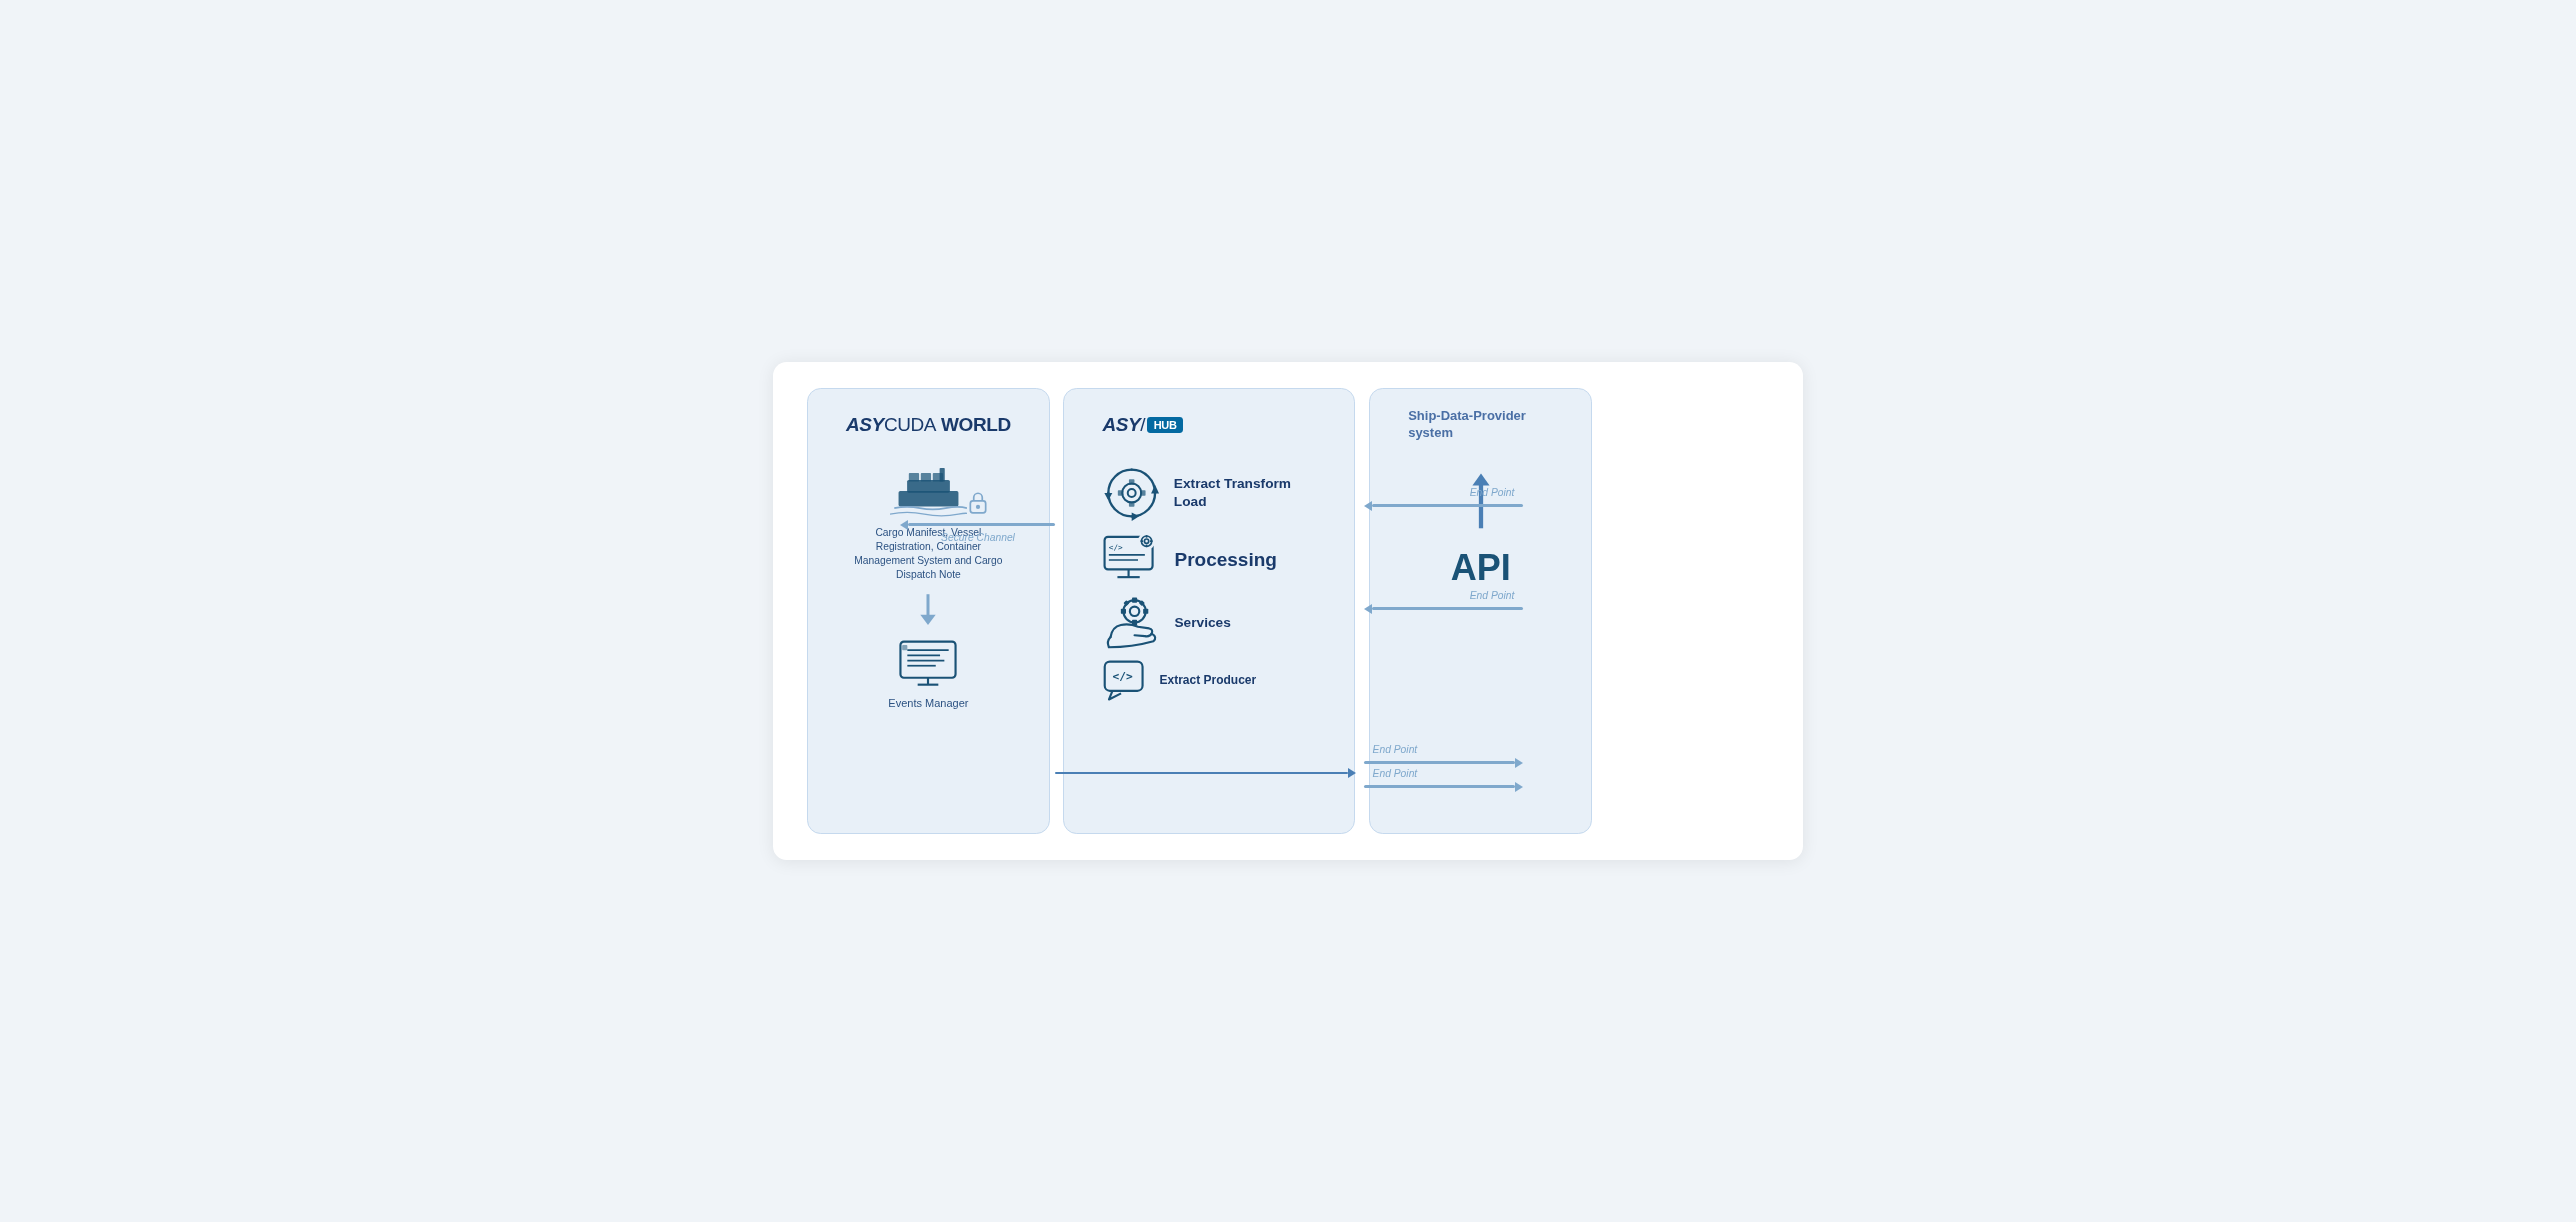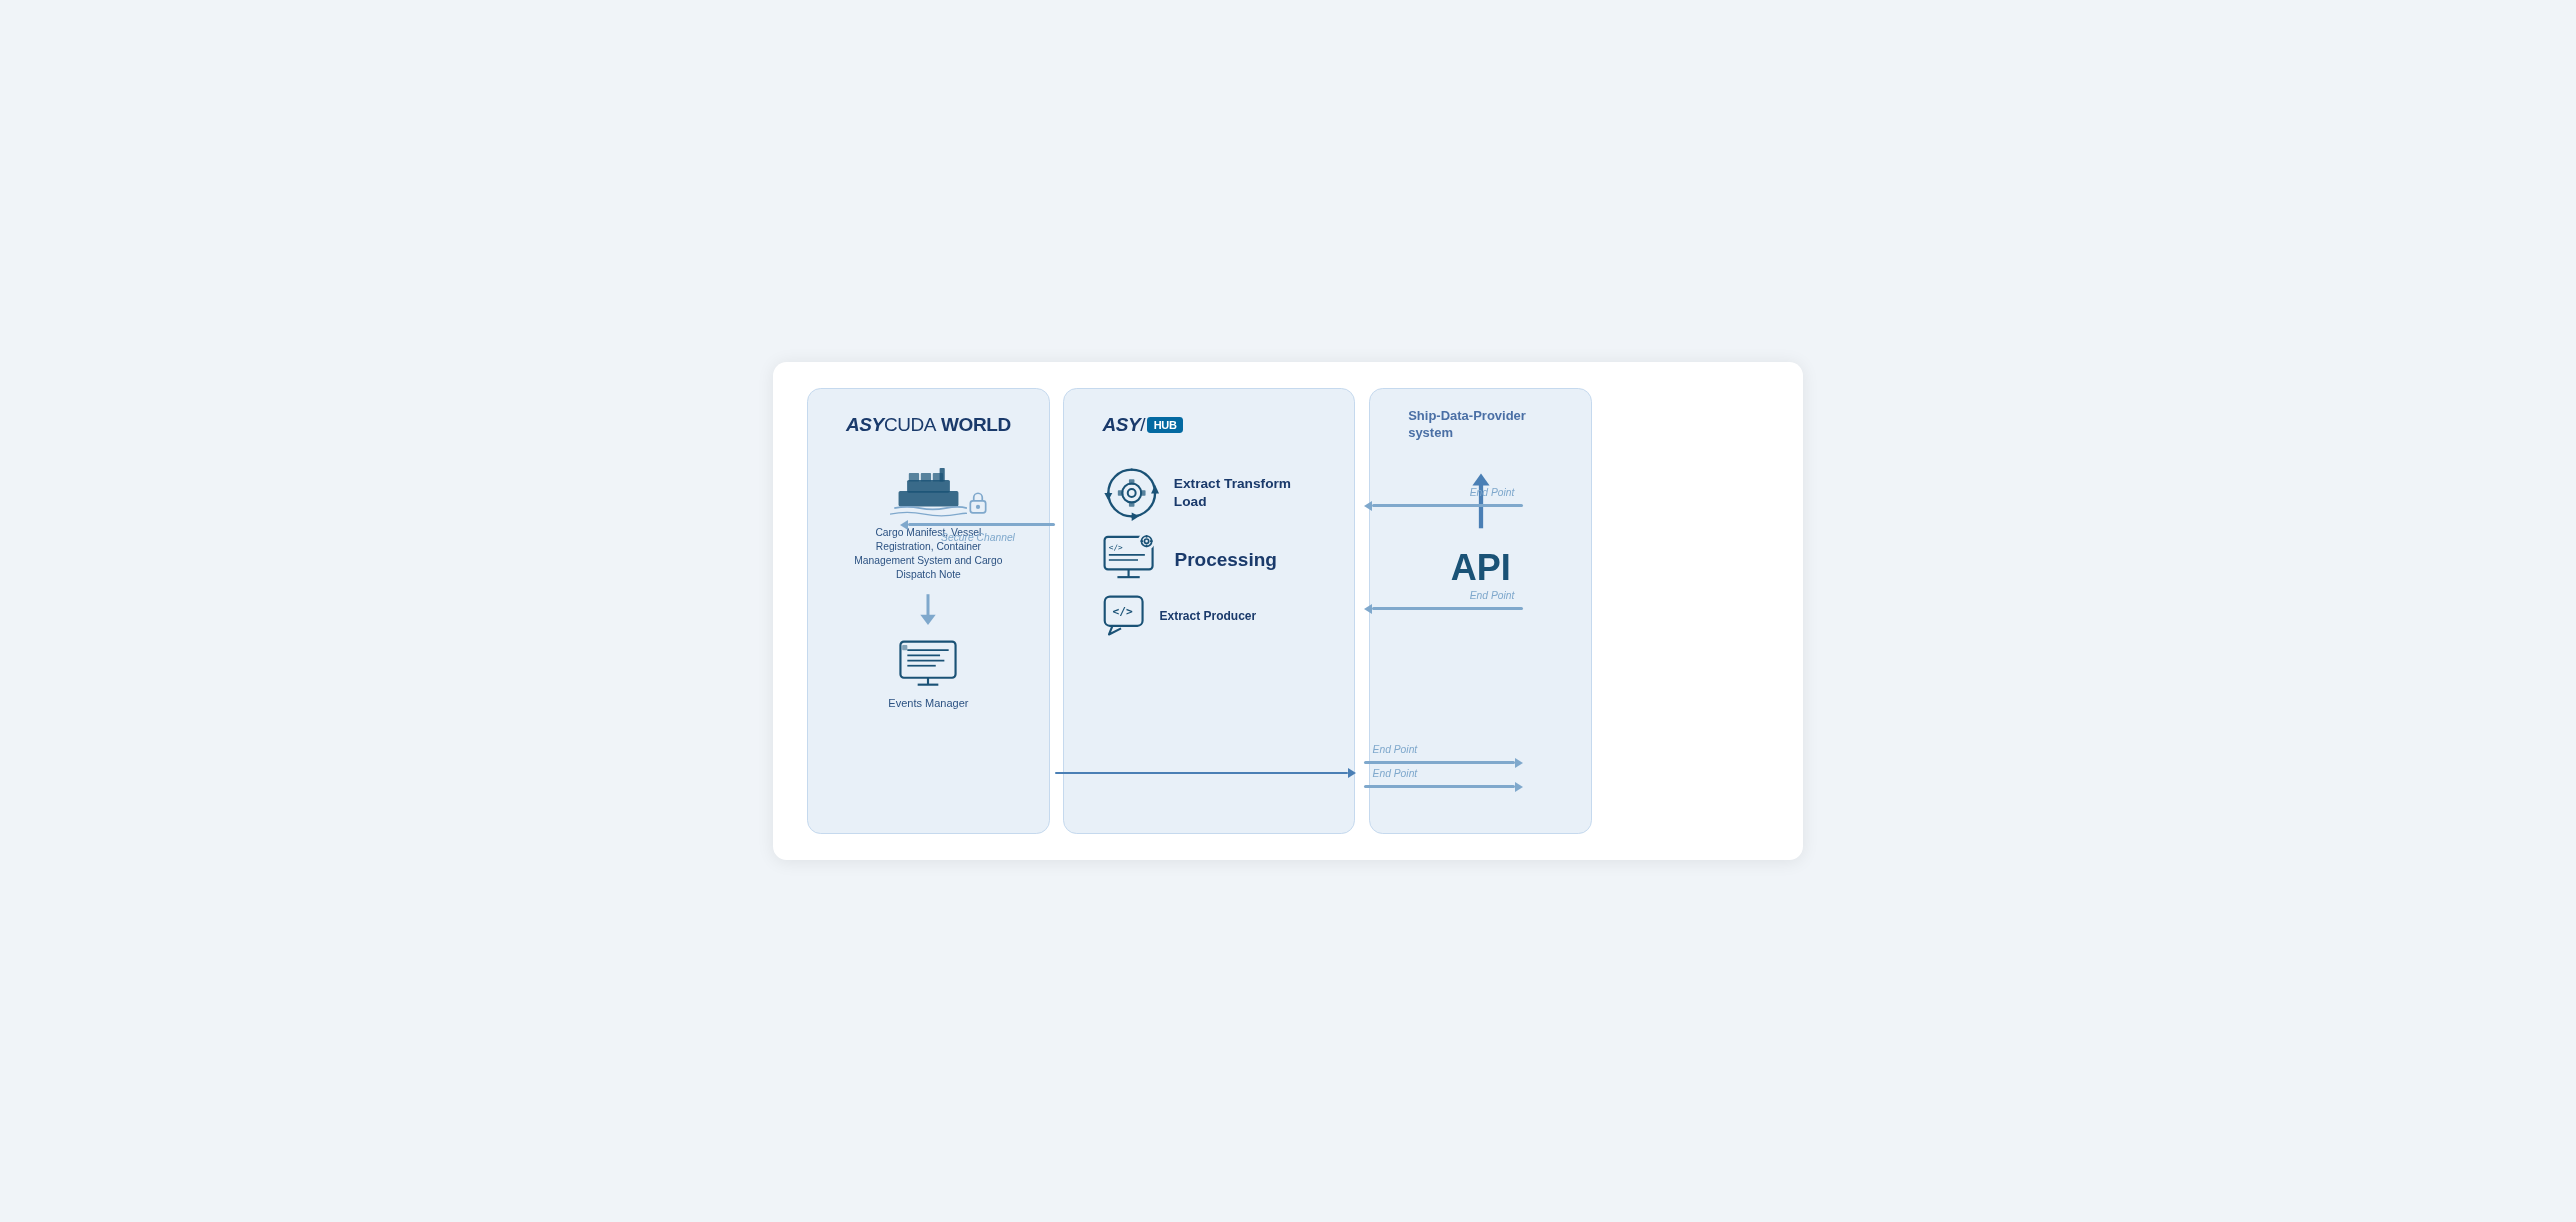--- a/index.html
+++ b/index.html
@@ -281,20 +281,37 @@
         <line x1="52" y1="12" x2="52" y2="15" stroke="#1a5276" stroke-width="2"></line>
         <line x1="45" y1="8" x2="48" y2="8" stroke="#1a5276" stroke-width="2"></line>
         <line x1="56" y1="8" x2="59" y2="8" stroke="#1a5276" stroke-width="2"></line>
 
         <line x1="31" y1="41" x2="31" y2="50" stroke="#1a5276" stroke-width="2.5"></line>
         <line x1="18" y1="50" x2="44" y2="50" stroke="#1a5276" stroke-width="2.5"></line>
       </svg>
       <div class="processing-label">Processing</div>
     </div>
 
+    <div class="hub-row" style="margin-bottom:8.6px;">
+      <svg width="60" height="56" viewBox="0 0 70 65">
+
+        <circle cx="38" cy="20" r="13" fill="none" stroke="#1a5276" stroke-width="2.5"></circle>
+        <circle cx="38" cy="20" r="5.5" fill="none" stroke="#1a5276" stroke-width="2.5"></circle>
+        <rect x="35" y="4" width="6" height="6" rx="1" fill="#1a5276"></rect>
+        <rect x="35" y="30" width="6" height="6" rx="1" fill="#1a5276"></rect>
+        <rect x="22" y="17" width="6" height="6" rx="1" fill="#1a5276"></rect>
+        <rect x="48" y="17" width="6" height="6" rx="1" fill="#1a5276"></rect>
+        <rect x="26" y="8" width="5" height="5" rx="1" fill="#1a5276" transform="rotate(45 28.5 10.5)"></rect>
+        <rect x="44" y="8" width="5" height="5" rx="1" fill="#1a5276" transform="rotate(45 46.5 10.5)"></rect>
+
+        <path d="M10 50 Q12 38 22 36 Q32 34 42 38 L55 40 Q60 41 58 46 Q56 50 50 49 L38 48" fill="none" stroke="#1a5276" stroke-width="2.5" stroke-linecap="round"></path>
+        <path d="M10 50 Q5 55 8 62 Q35 62 60 55 Q65 50 58 46" fill="none" stroke="#1a5276" stroke-width="2.5" stroke-linecap="round"></path>
+      </svg>
+      <div class="services-label">Services</div>
+    </div>
 
     <div class="hub-row" style="margin-top:5.2px;">
       <svg width="45" height="43" viewBox="0 0 52 50">
 
         <rect x="3" y="3" width="44" height="34" rx="6" fill="none" stroke="#1a5276" stroke-width="2.5"></rect>
         <text x="12" y="24" font-size="13" fill="#1a5276" font-family="monospace" font-weight="bold">&lt;/&gt;</text>
 
         <path d="M12 37 L8 47 L22 40" fill="none" stroke="#1a5276" stroke-width="2.5" stroke-linejoin="round"></path>
       </svg>
       <div class="msgprod-label">Extract Producer</div>

